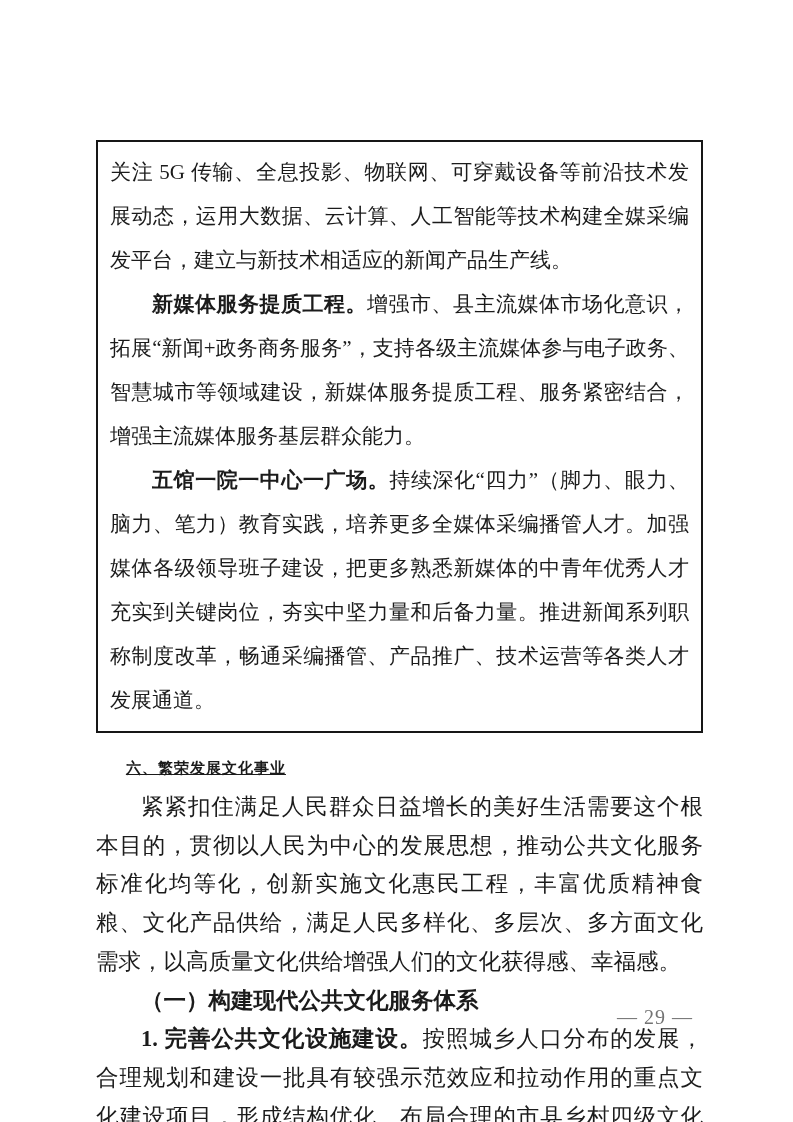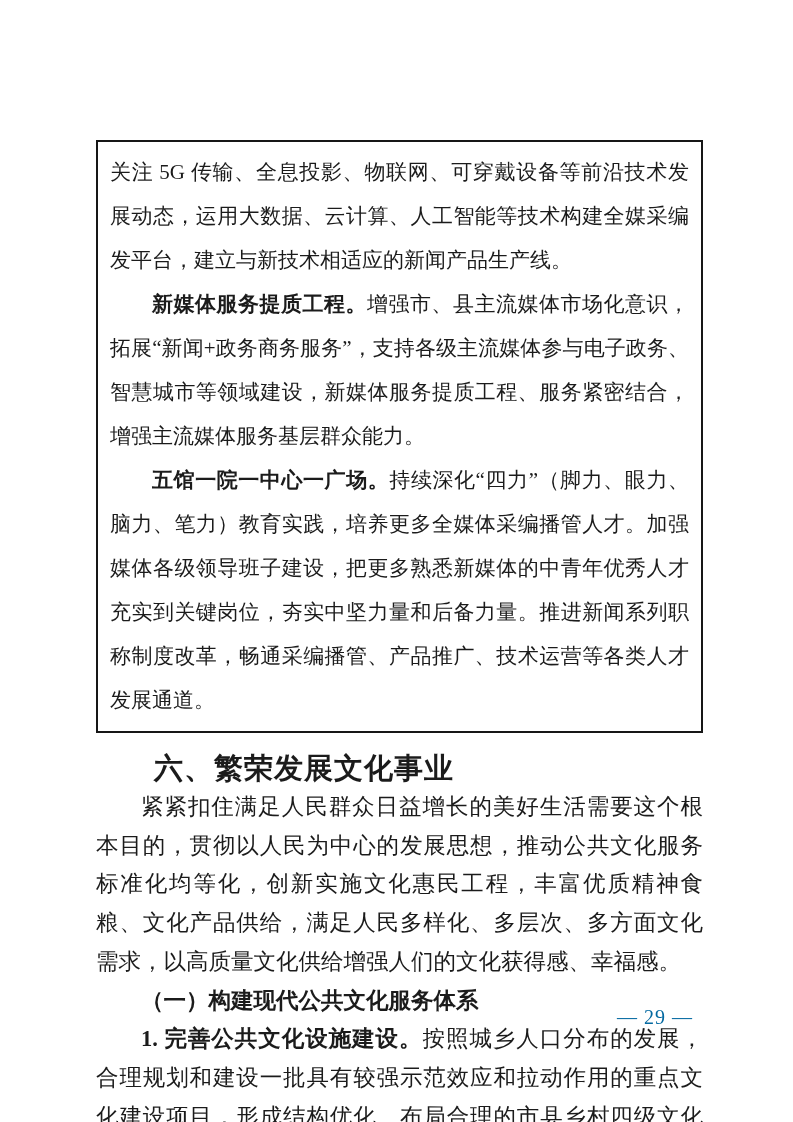--- a/index.html
+++ b/index.html
@@ -23,46 +23,47 @@
     font-size: 21px;
     line-height: 44px;
     text-align: justify;
   }
   .textbox p { text-indent: 2em; }
   .textbox p.continuation { text-indent: 0; }
   .lead-bold { font-weight: bold; margin-top: 12px; }
   .sec-heading {
     margin-top: 15px;
     padding-left: 2em;
-    font-size: 29px;
+    font-size: 15px;
     line-height: 40px;
     font-weight: bold;
     font-family: "Liberation Sans", "DejaVu Sans", sans-serif;
     letter-spacing: 1px;
+    text-decoration: underline;
   }
   .body-p {
     font-size: 22.5px;
     line-height: 38.7px;
     text-align: justify;
     text-indent: 2em;
   }
   .sub-heading {
     font-size: 22.5px;
     line-height: 38.7px;
     font-weight: bold;
     padding-left: 2em;
   }
   .page-footer {
     position: absolute;
     top: 1002px;
     right: 100px;
     font-size: 20px;
     line-height: 30px;
     letter-spacing: 1px;
-    color: #0369a1;
+    color: #737373;
   }
 </style>
 </head>
 <body>
 
 <div class="content">
 
   <div class="textbox">
     <p class="continuation">
       <span>关注 5G 传输、全息投影、物联网、可穿戴设备等前沿技术发展动态，运用大数据、云计算、人工智能等技术构建全媒采编发平台，建立与新技术相适应的新闻产品生产线。</span>

